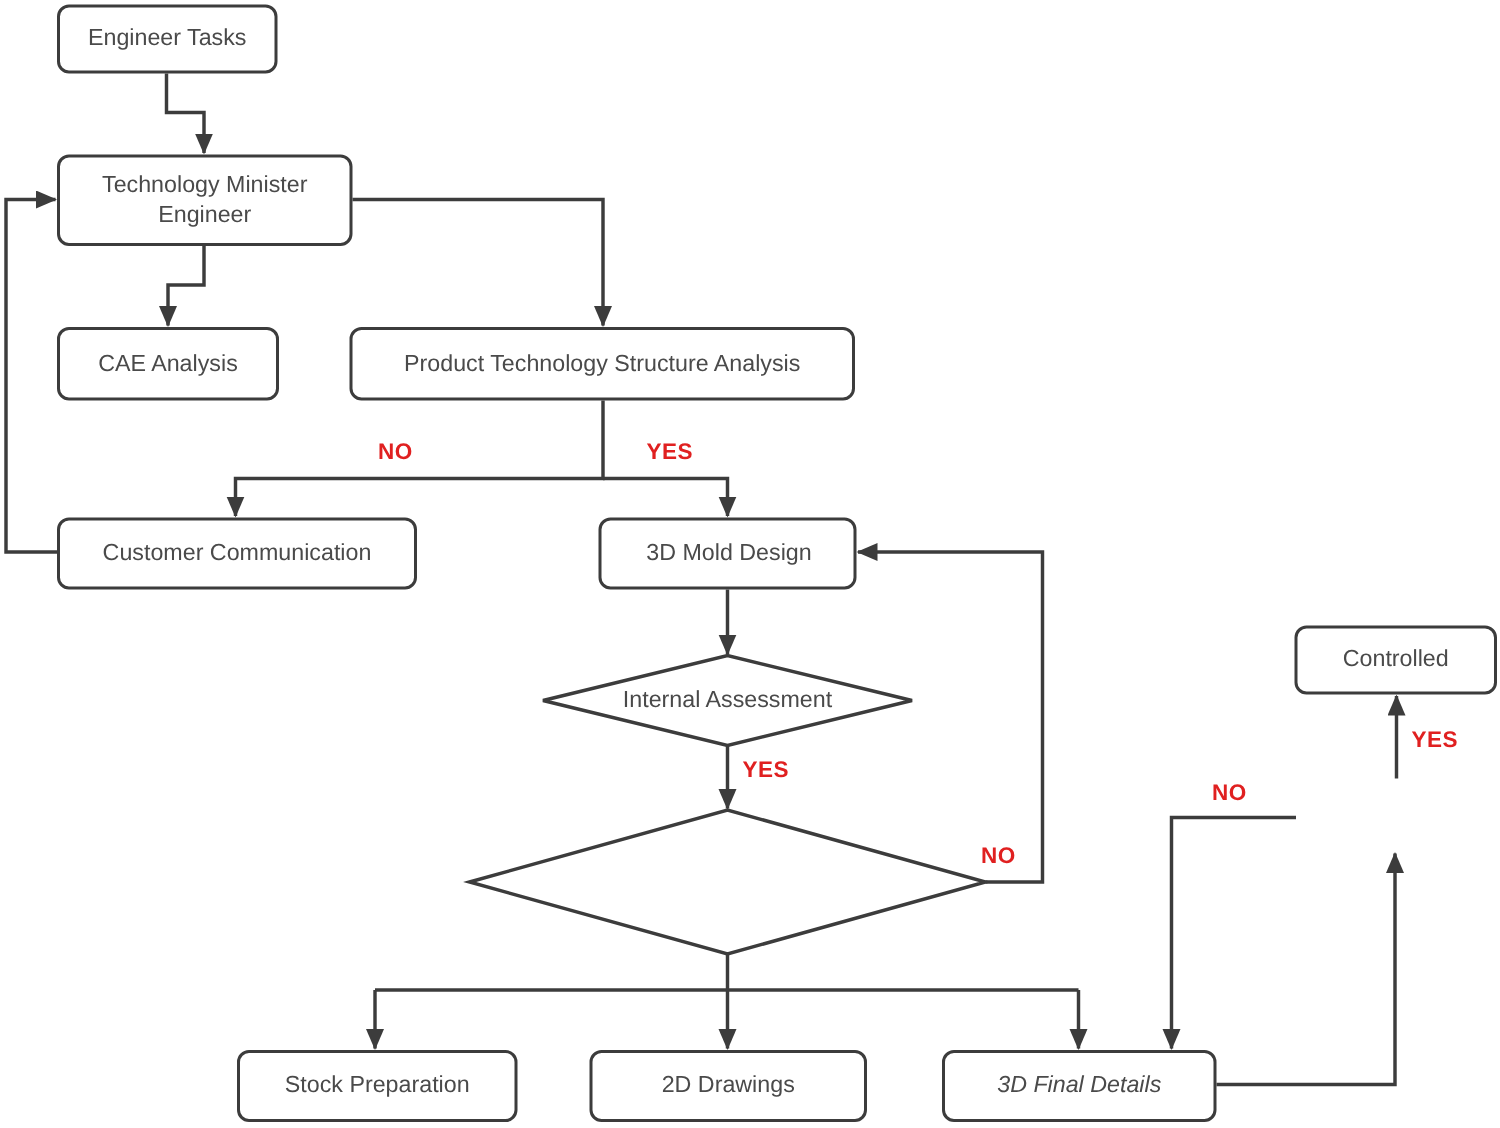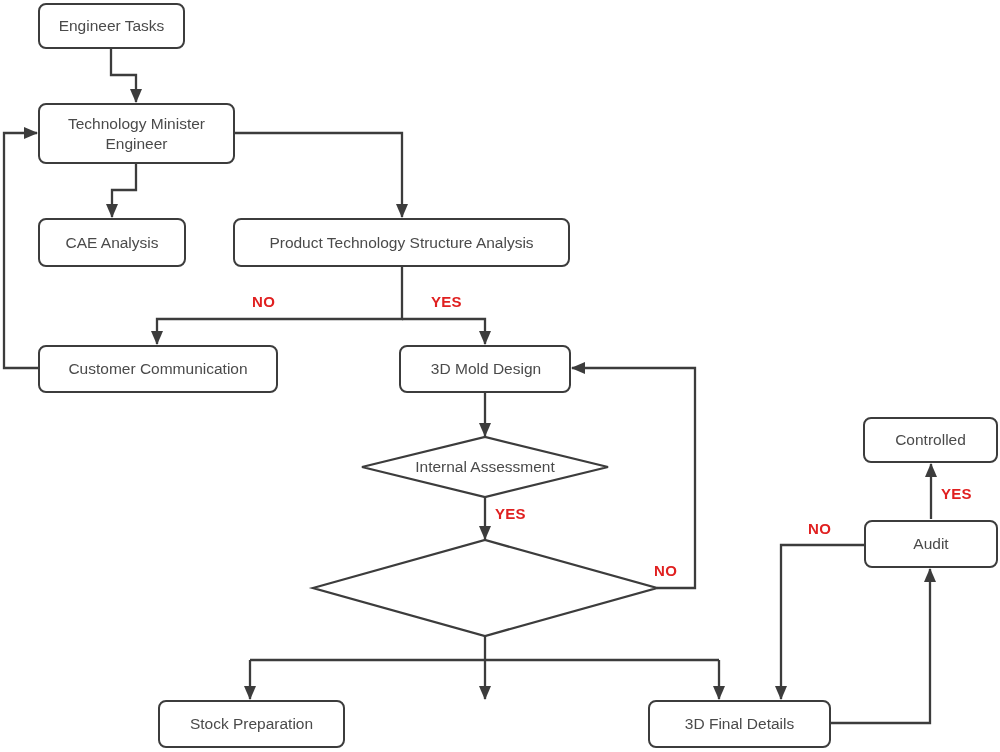--- a/index.html
+++ b/index.html
@@ -112,26 +112,26 @@
   <div class="node" style="left:38px; top:218px; width:148px; height:49px;">CAE Analysis</div>
 
   <div class="node" style="left:233px; top:218px; width:337px; height:49px;">Product Technology Structure Analysis</div>
 
   <div class="node" style="left:38px; top:345px; width:240px; height:48px;">Customer Communication</div>
 
   <div class="node" style="left:399px; top:345px; width:172px; height:48px;padding-left:10px;">3D Mold Design</div>
 
   <div class="node" style="left:863px; top:417px; width:135px; height:46px;">Controlled</div>
 
-  <div class="node" style="left:864px; top:520px; width:134px; height:48px;">Audit</div>
 
   <div class="node" style="left:158px; top:700px; width:187px; height:48px;">Stock Preparation</div>
 
+  <div class="node" style="left:393px; top:700px; width:185px; height:48px;">2D Drawings</div>
 
-  <div class="node" style="left:648px; top:700px; width:183px; height:48px;">3D Final Details</div>
+  <div class="node" style="left:628px; top:700px; width:183px; height:48px;font-style:italic;">3D Final Details</div>
 
   <div class="dlabel" style="left:362px; top:437px; width:246px; height:60px;">Internal Assessment</div>
 
 
   <div class="elabel" style="left:252px; top:293px;">NO</div>
 
   <div class="elabel" style="left:431px; top:293px;">YES</div>
 
   <div class="elabel" style="left:495px; top:505px;">YES</div>
 

